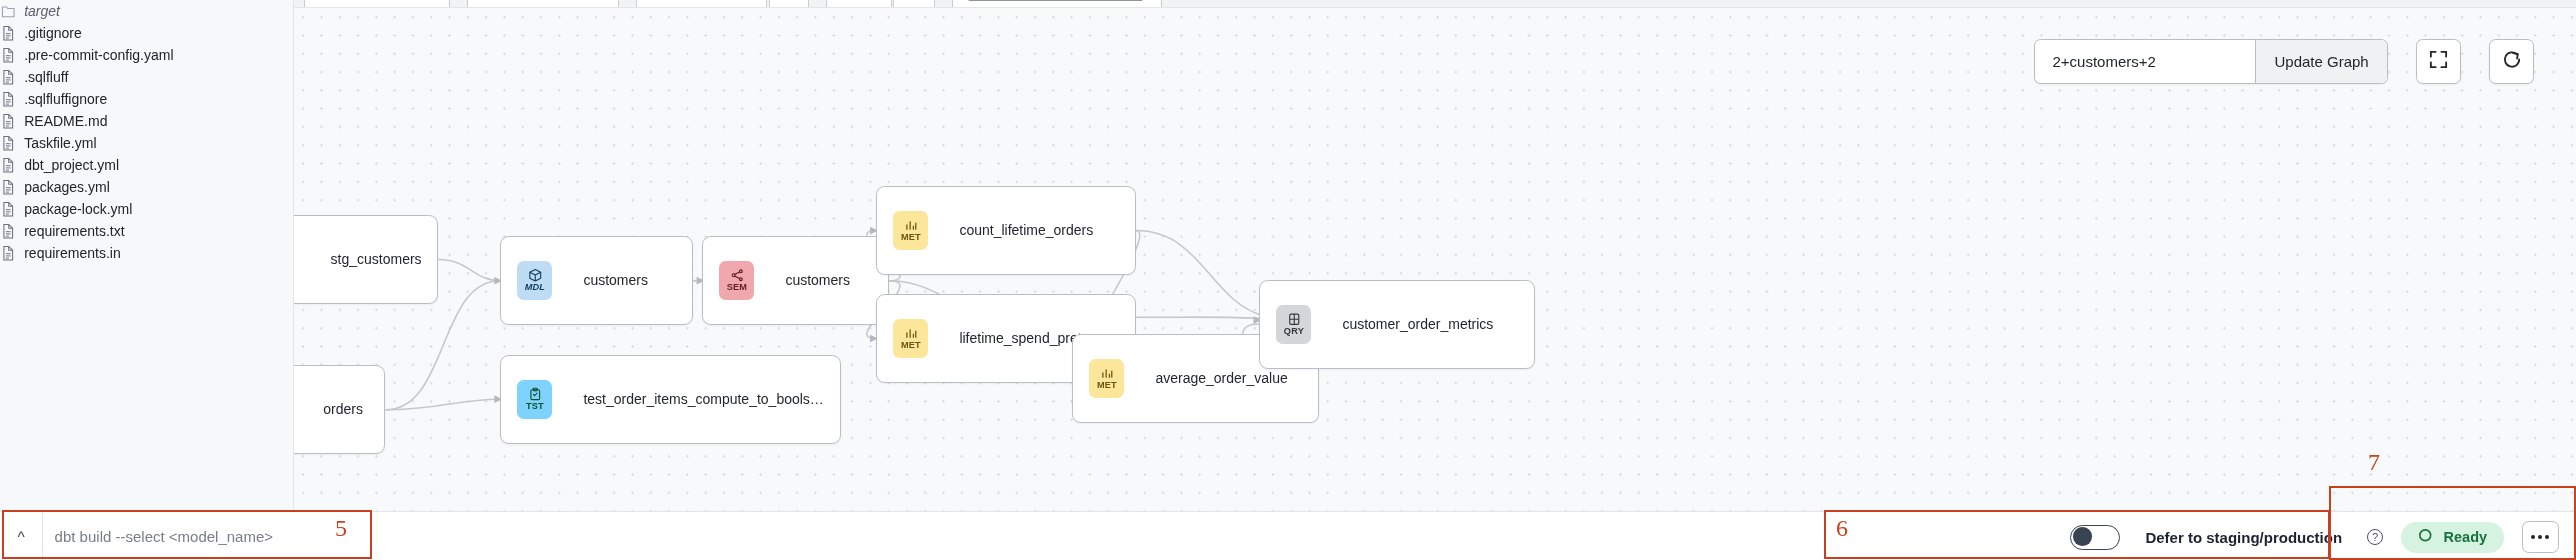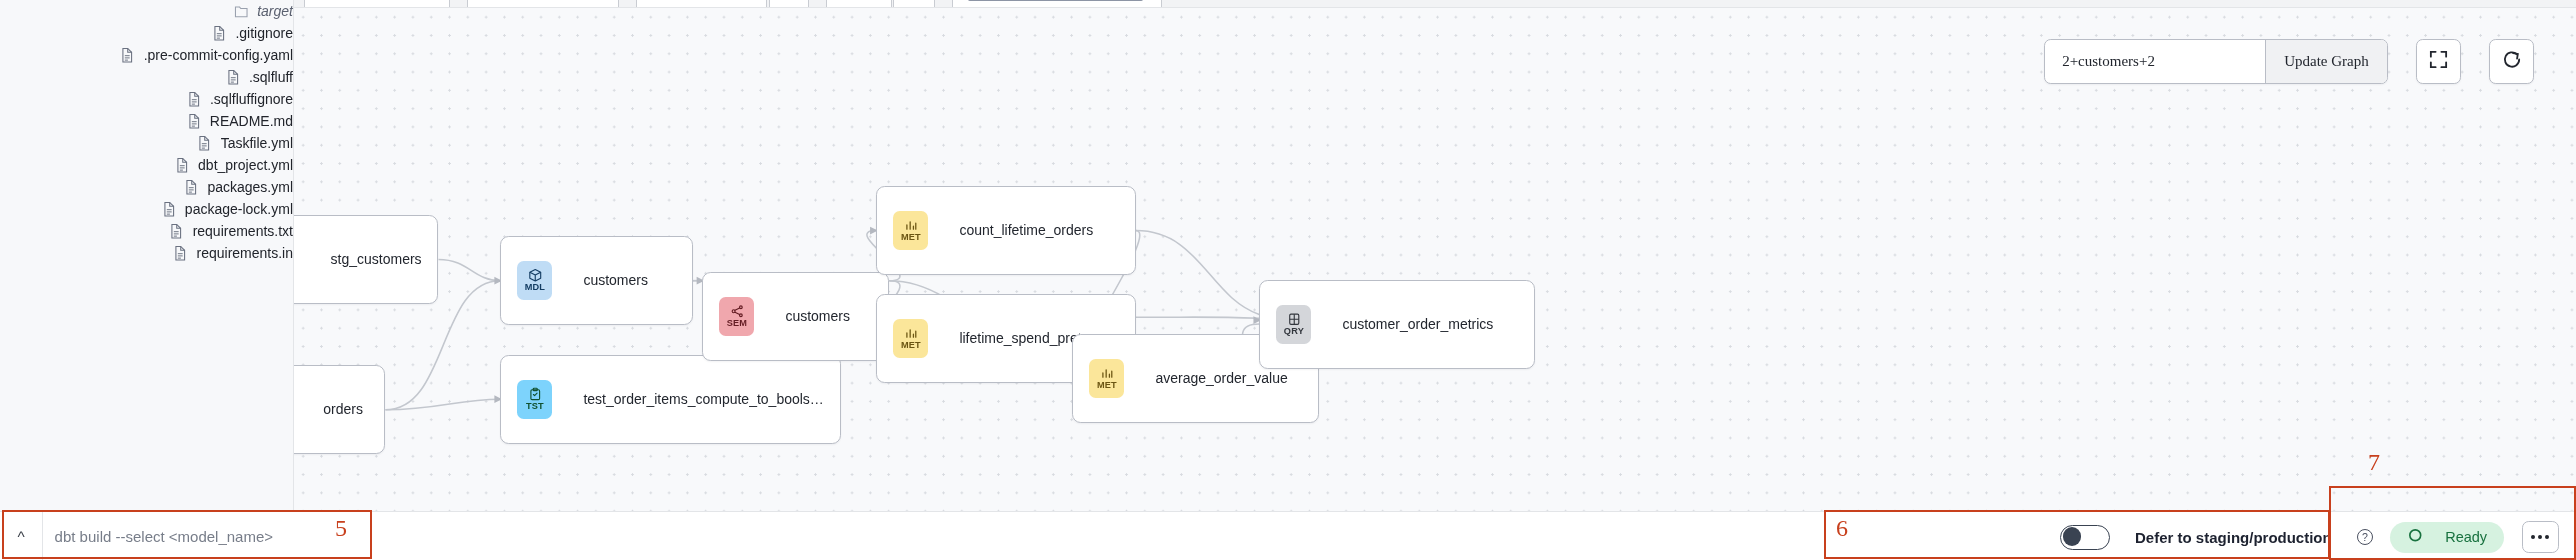--- a/index.html
+++ b/index.html
@@ -14,22 +14,22 @@
   #sidebar {
     position: absolute; left: 0; top: 0;
     width: 294px; height: 511px;
     background: #f7f8fa;
     border-right: 1px solid #e3e5e8;
     padding-top: 0;
     overflow: hidden;
   }
   .file-row {
     display: flex; align-items: center;
-    height: 22px; padding-left: 11px; gap: 8.7px;
-    font-size: 14px; color: #21242b; white-space: nowrap; justify-content: flex-end;
+    height: 22px; padding-left: 1px; gap: 8.7px;
+    font-size: 14px; color: #21242b; white-space: nowrap;
   }
   .file-row.folder .f-label { font-style: italic; color: #5b6170; }
   .f-ico { width: 14.5px; height: 16.4px; flex: none; display:block; }
 
   
   #canvas-wrap {
     position: absolute; left: 294px; top: 0;
     width: 2282px; height: 511px;
     background: #f8f9fb;
     overflow: hidden;
@@ -72,30 +72,30 @@
   .badge {
     width: 35px; height: 39px; flex: none;
     border-radius: 6.7px;
     display: flex; flex-direction: column;
     align-items: center; justify-content: center; gap: 1px;
   }
   .badge svg { display: block; }
   .badge-txt { font-size: 9.2px; font-weight: 700; letter-spacing: 0.2px; line-height: 1; }
   .node-label { font-size: 14px; color: #22262e; }
 
-  .b-mdl { background: #bfdcf5; color: #143d63; }
+  .b-mdl { background: #bfdcf5; color: #143d63; font-style: italic; }
   .b-sem { background: #f0a7ad; color: #641d24; }
   .b-met { background: #fbe69a; color: #6b5512; }
   .b-tst { background: #7dd3fc; color: #10502f; }
   .b-qry { background: #d4d6da; color: #32363d; }
 
   
   #graph-toolbar {
     position: absolute; right: 42px; top: 39px;
-    display: flex; align-items: center; gap: 28px; z-index: 6; font-family: Liberation Serif, serif;
+    display: flex; align-items: center; gap: 28px; z-index: 6;
   }
   .combo {
     display: flex; height: 45px;
     border: 1px solid #b9bdc6; border-radius: 6.7px;
     background: #fff; overflow: hidden;
     box-shadow: 0 1px 1.9px rgba(20,25,40,.05);
   }
   .combo-input {
     width: 220px; display: flex; align-items: center;
     padding: 0 17.3px; font-size: 15px; color: #22262e;
@@ -146,23 +146,23 @@
     background: #3a4352;
   }
   #defer-label { font-size: 15px; font-weight: 700; color: #1d2franco; color: #1d2230; }
   .help-ico {
     width: 16.4px; height: 16.4px; border-radius: 50%;
     border: 1.3px solid #4a5060; color: #4a5060;
     font-size: 10.6px; display: flex; align-items: center; justify-content: center;
     cursor: pointer; flex: none;
   }
   #status-pill {
-    display: flex; align-items: center; gap: 23px;
+    display: flex; align-items: center; gap: 11px;
     height: 31px; padding: 0 17.3px; border-radius: 15.4px;
-    background: #d6f2e0; color: #18713f; font-size: 14.5px; font-weight: 400;
+    background: #d6f2e0; color: #18713f; font-size: 14.5px; font-weight: 700;
     cursor: pointer;
   }
   #more-btn {
     width: 37px; height: 32px; border: 1px solid #b9bdc6; border-radius: 6.7px;
     background: #fff; display: flex; align-items: center; justify-content: center;
     gap: 2.9px; cursor: pointer;
   }
   #more-btn i { width: 3.9px; height: 3.9px; border-radius: 50%; background: #22262e; display:block; }
 
   
@@ -382,21 +382,21 @@
                 <svg width="14.5" height="14.5" viewBox="0 0 16 16" fill="none" stroke="currentColor" stroke-width="1.25" stroke-linejoin="round">
                   <rect x="3.2" y="3" width="9.6" height="11" rx="1.3"></rect>
                   <rect x="5.8" y="1.4" width="4.4" height="2.6" rx=".8"></rect>
                   <path d="M6 8.3l1.3 1.3 2.7-2.8" stroke-linecap="round"></path>
                 </svg>
               </span>
               <span class="badge-txt">TST</span>
             </div>
             <span class="node-label">test_order_items_compute_to_bools…</span>
           </div>
-          <div class="node" style="left: 408px; top: 228px; width: 187px; height: 89px; margin-top: 36px;">
+          <div class="node" style="left: 408px; top: 228px; width: 187px; height: 89px;">
             <div class="badge b-sem">
               <span>
                 <svg width="14.5" height="14.5" viewBox="0 0 16 16" fill="none" stroke="currentColor" stroke-width="1.25" stroke-linecap="round">
                   <circle cx="4" cy="8" r="1.6"></circle>
                   <circle cx="12" cy="3.6" r="1.5"></circle>
                   <circle cx="12" cy="12.4" r="1.5"></circle>
                   <path d="M5.5 7 10.6 4.3M5.5 9l5.1 2.7"></path>
                 </svg>
               </span>
               <span class="badge-txt">SEM</span>

